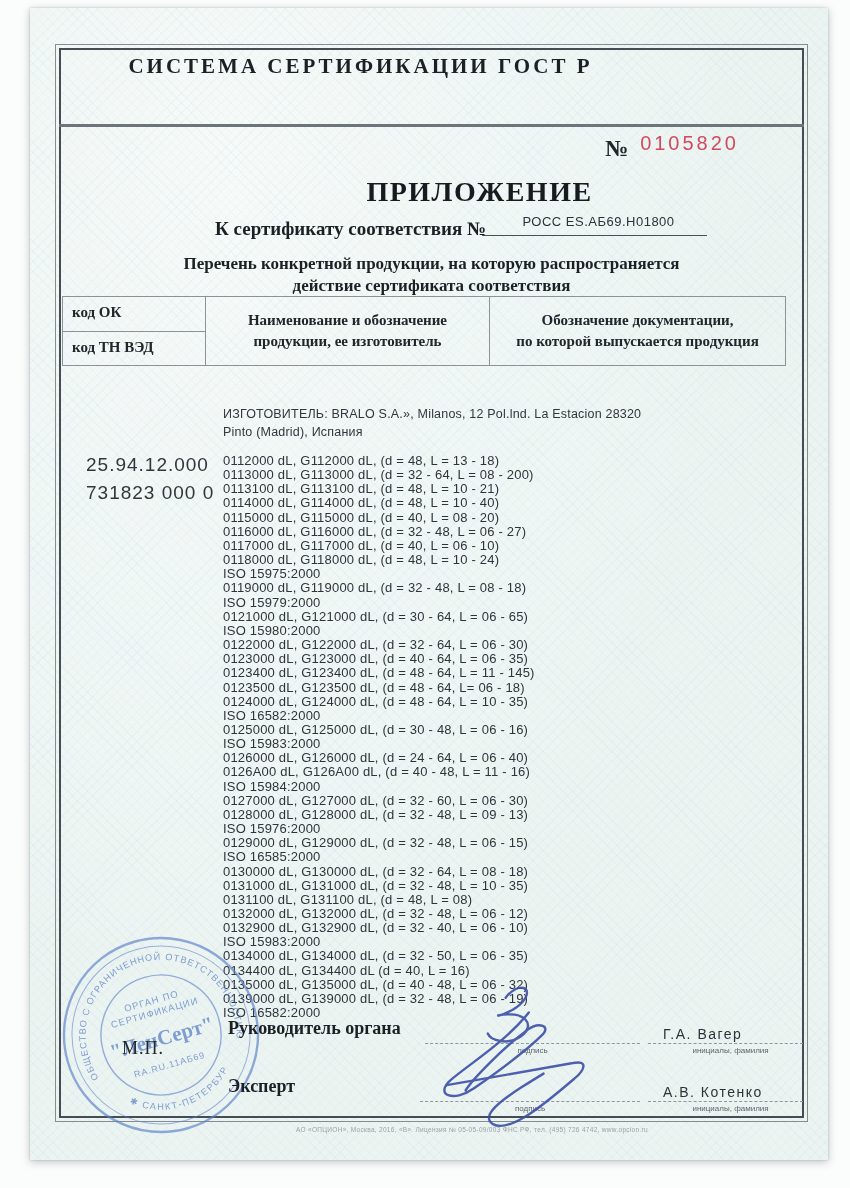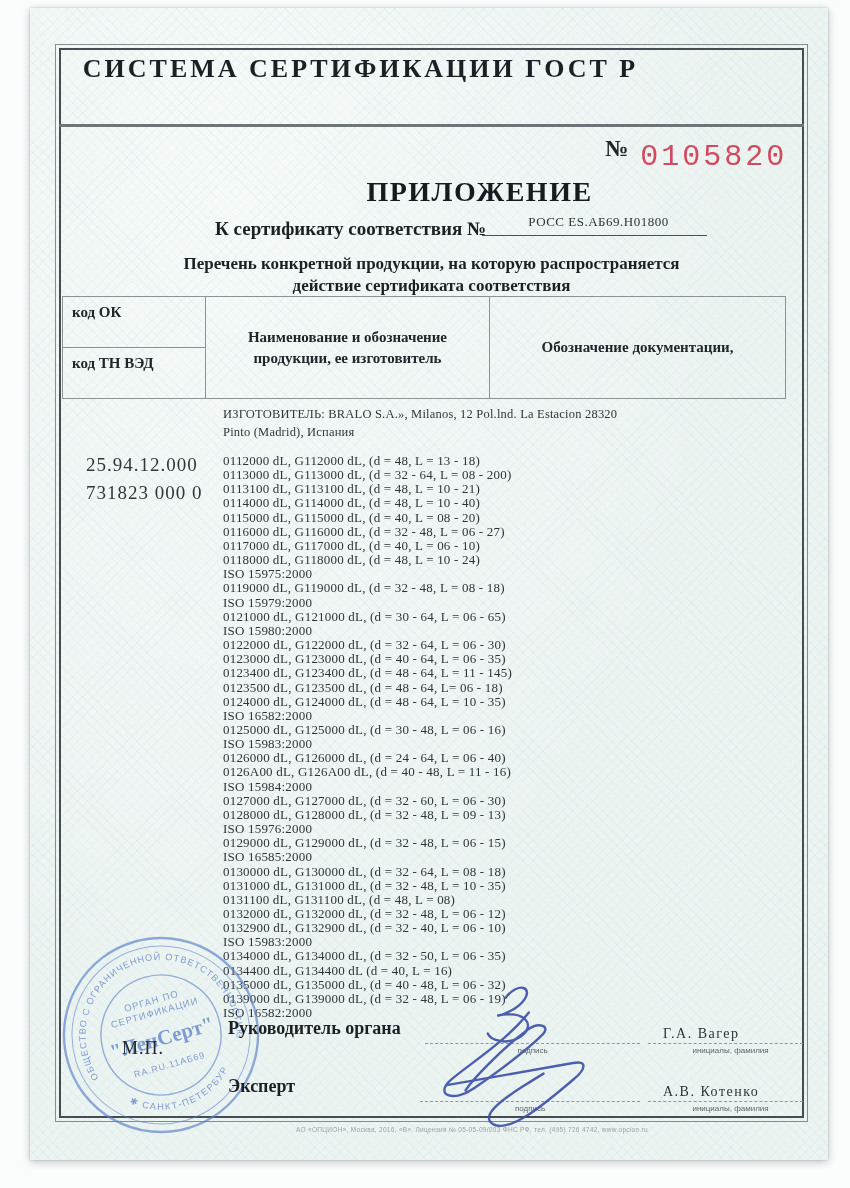--- a/index.html
+++ b/index.html
@@ -9,38 +9,38 @@
     background-color:#ecf4f2;
     background-image:
       repeating-linear-gradient(45deg, rgba(130,185,195,.08) 0 1px, transparent 1px 7px),
       repeating-linear-gradient(-45deg, rgba(130,185,195,.07) 0 1px, transparent 1px 7px),
       radial-gradient(ellipse at 25% 15%, rgba(255,255,255,.55), transparent 60%);
     box-shadow:0 2px 8px rgba(60,70,75,.30), 0 0 2px rgba(60,70,75,.25);}
   .abs{position:absolute;}
   .frame-outer{left:25px;top:36px;width:753px;height:1078px;border:1px solid #868d91;}
   .frame-inner{left:29px;top:40px;width:745px;height:1070px;border:2px solid #454d53;}
   .sys-title{left:29px;top:46px;width:603px;text-align:center;font-weight:bold;
-    font-size:26px;letter-spacing:3px;color:#1b2024;}
+    font-size:21px;letter-spacing:3px;color:#1b2024;}
   .agency{left:29px;top:82px;width:745px;text-align:center;font-weight:bold;
     font-size:18px;letter-spacing:.2px;color:#1b2024;}
   .hdr-sep{left:29px;top:116px;width:745px;height:0;border-top:3px solid #6e757a;}
   .num-row{left:575px;top:124px;display:flex;align-items:flex-start;gap:12px;}
   .num-sign{font-size:23px;font-weight:600;color:#22262a;padding-top:4px;}
-  .num-digits{font-family:Liberation Mono, monospace;font-size:30px;letter-spacing:3px;
-    color:#d14a5e;margin-top:8px;}
+  .num-digits{font-family:Liberation Sans, sans-serif;font-size:20px;letter-spacing:3px;
+    color:#d14a5e;}
   .doc-title{left:29px;top:168px;width:841px;text-align:center;font-weight:bold;
     font-size:28px;letter-spacing:1.5px;color:#171b1f;}
   .cert-label{left:185px;top:210px;font-size:19px;font-weight:bold;color:#1b2024;}
   .cert-num-wrap{left:452px;top:204px;width:225px;text-align:center;
     border-bottom:1px solid #4a5055;padding-bottom:5px;}
-  .mono{font-family:Liberation Serif, serif;padding-left:8px;}
+  .mono{font-family:Liberation Sans, sans-serif;padding-left:8px;}
   .cert-num{font-size:13px;color:#2c3338;letter-spacing:.5px;}
   .subtitle{left:29px;width:745px;text-align:center;font-weight:bold;font-size:17px;color:#1b2024;}
   .sub1{top:246px;} .sub2{top:268px;}
-  .hdr-table{left:32px;top:288px;width:724px;height:103px;border:1px solid #8c9296;display:flex;}
+  .hdr-table{left:32px;top:288px;width:724px;height:70px;border:1px solid #8c9296;display:flex;}
   .t-col1{width:143px;border-right:1px solid #8c9296;display:flex;flex-direction:column;}
   .t-col1 .cell{flex:1;padding:7px 0 0 9px;font-size:15px;font-weight:bold;color:#21262a;}
   .t-col1 .cell.top{border-bottom:1px solid #8c9296;}
   .t-col2{width:284px;border-right:1px solid #8c9296;}
   .t-col3{flex:1;}
   .t-head{display:flex;flex-direction:column;justify-content:center;align-items:center;
     text-align:center;font-size:15px;font-weight:bold;color:#21262a;line-height:21px;}
   .manu{left:185px;top:398px;font-size:12.5px;line-height:17.5px;color:#31363b;letter-spacing:.2px;}
   .code{left:48px;font-size:19px;color:#31363b;letter-spacing:1px;}
   .code-ok{top:446px;} .code-tnved{top:474px;}
@@ -96,20 +96,21 @@
     <div class="t-col1">
       <div class="cell top">код ОК</div>
       <div class="cell">код ТН ВЭД</div>
     </div>
     <div class="t-col2 t-head">
       <div>Наименование и обозначение</div>
       <div>продукции, ее изготовитель</div>
     </div>
     <div class="t-col3 t-head">
       <div>Обозначение документации,</div>
+      <div>по которой выпускается продукция</div>
     </div>
   </div>
 
   <div class="abs manu mono">
     <div>ИЗГОТОВИТЕЛЬ: BRALO S.A.», Milanos, 12 Pol.lnd. La Estacion 28320</div>
     <div>Pinto (Madrid), Испания</div>
   </div>
 
   <div class="abs code code-ok mono">25.94.12.000</div>
   <div class="abs code code-tnved mono">731823 000 0</div>

